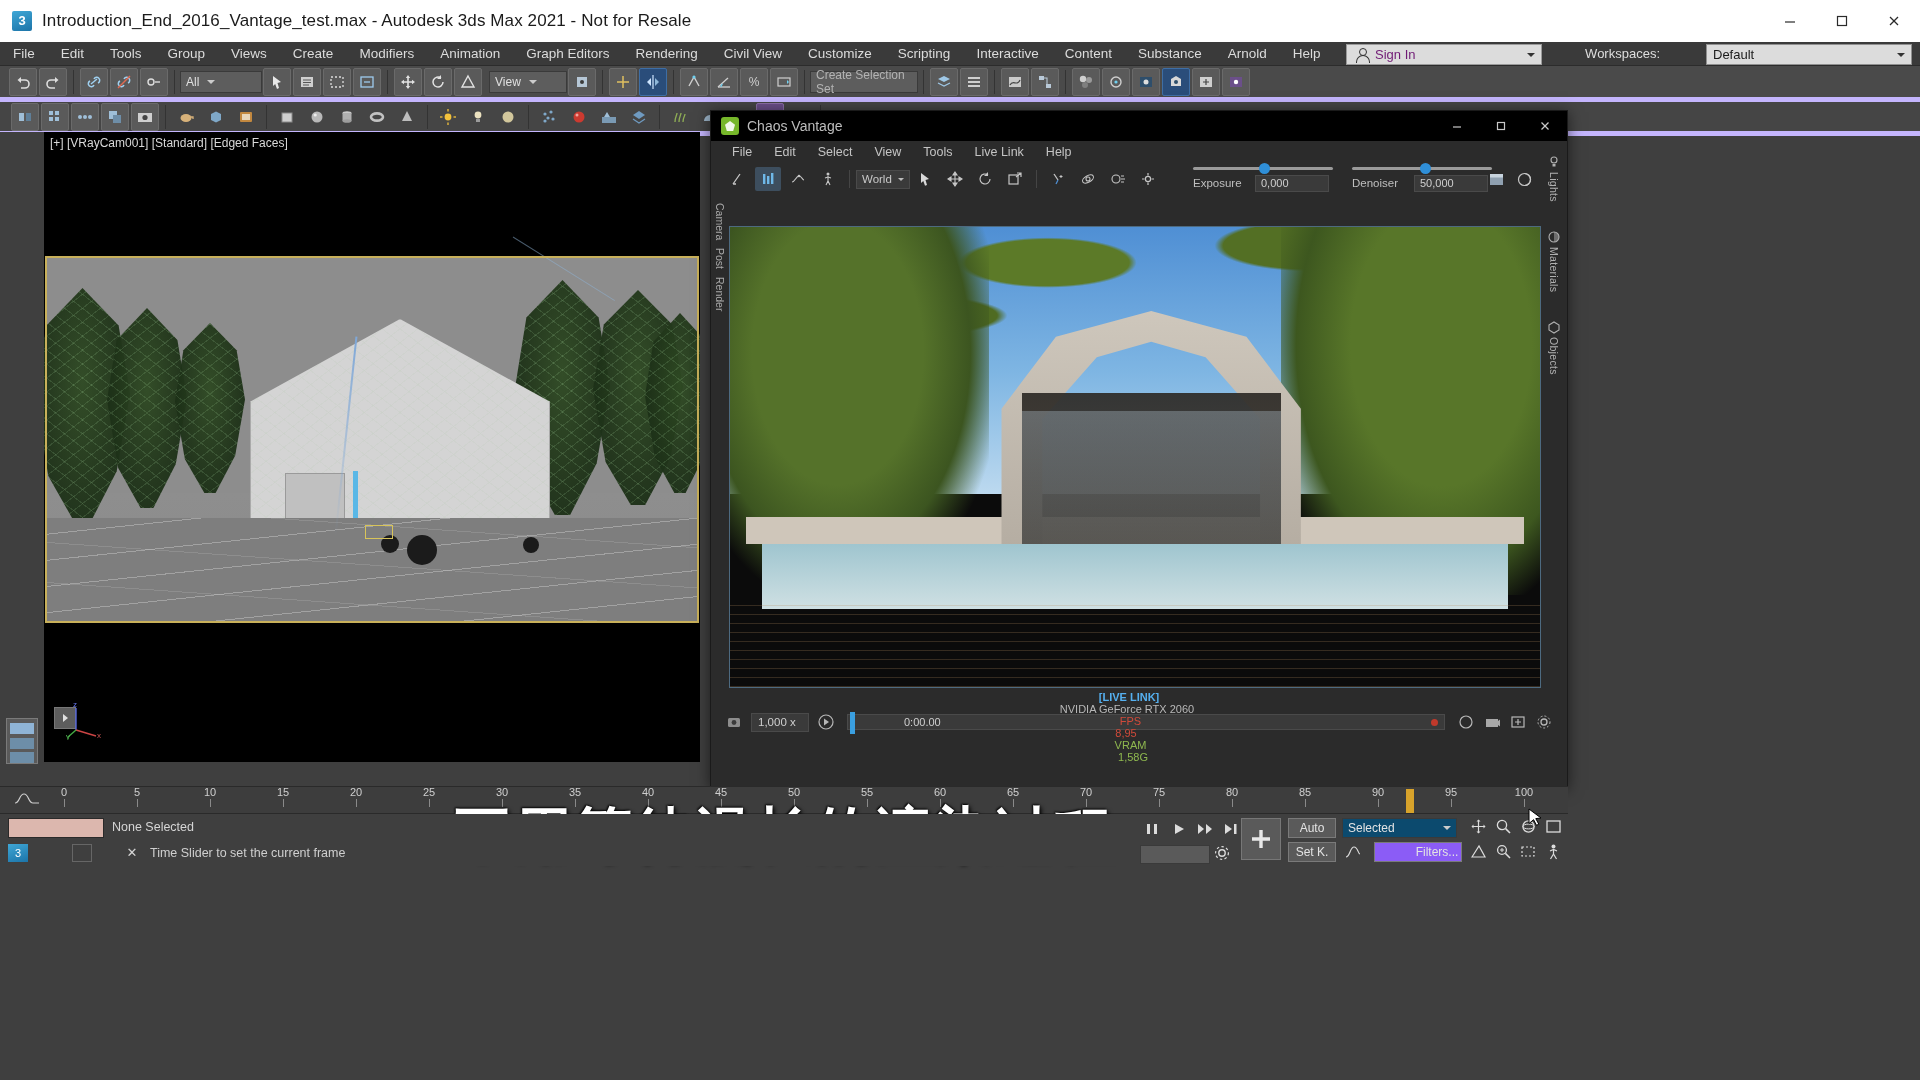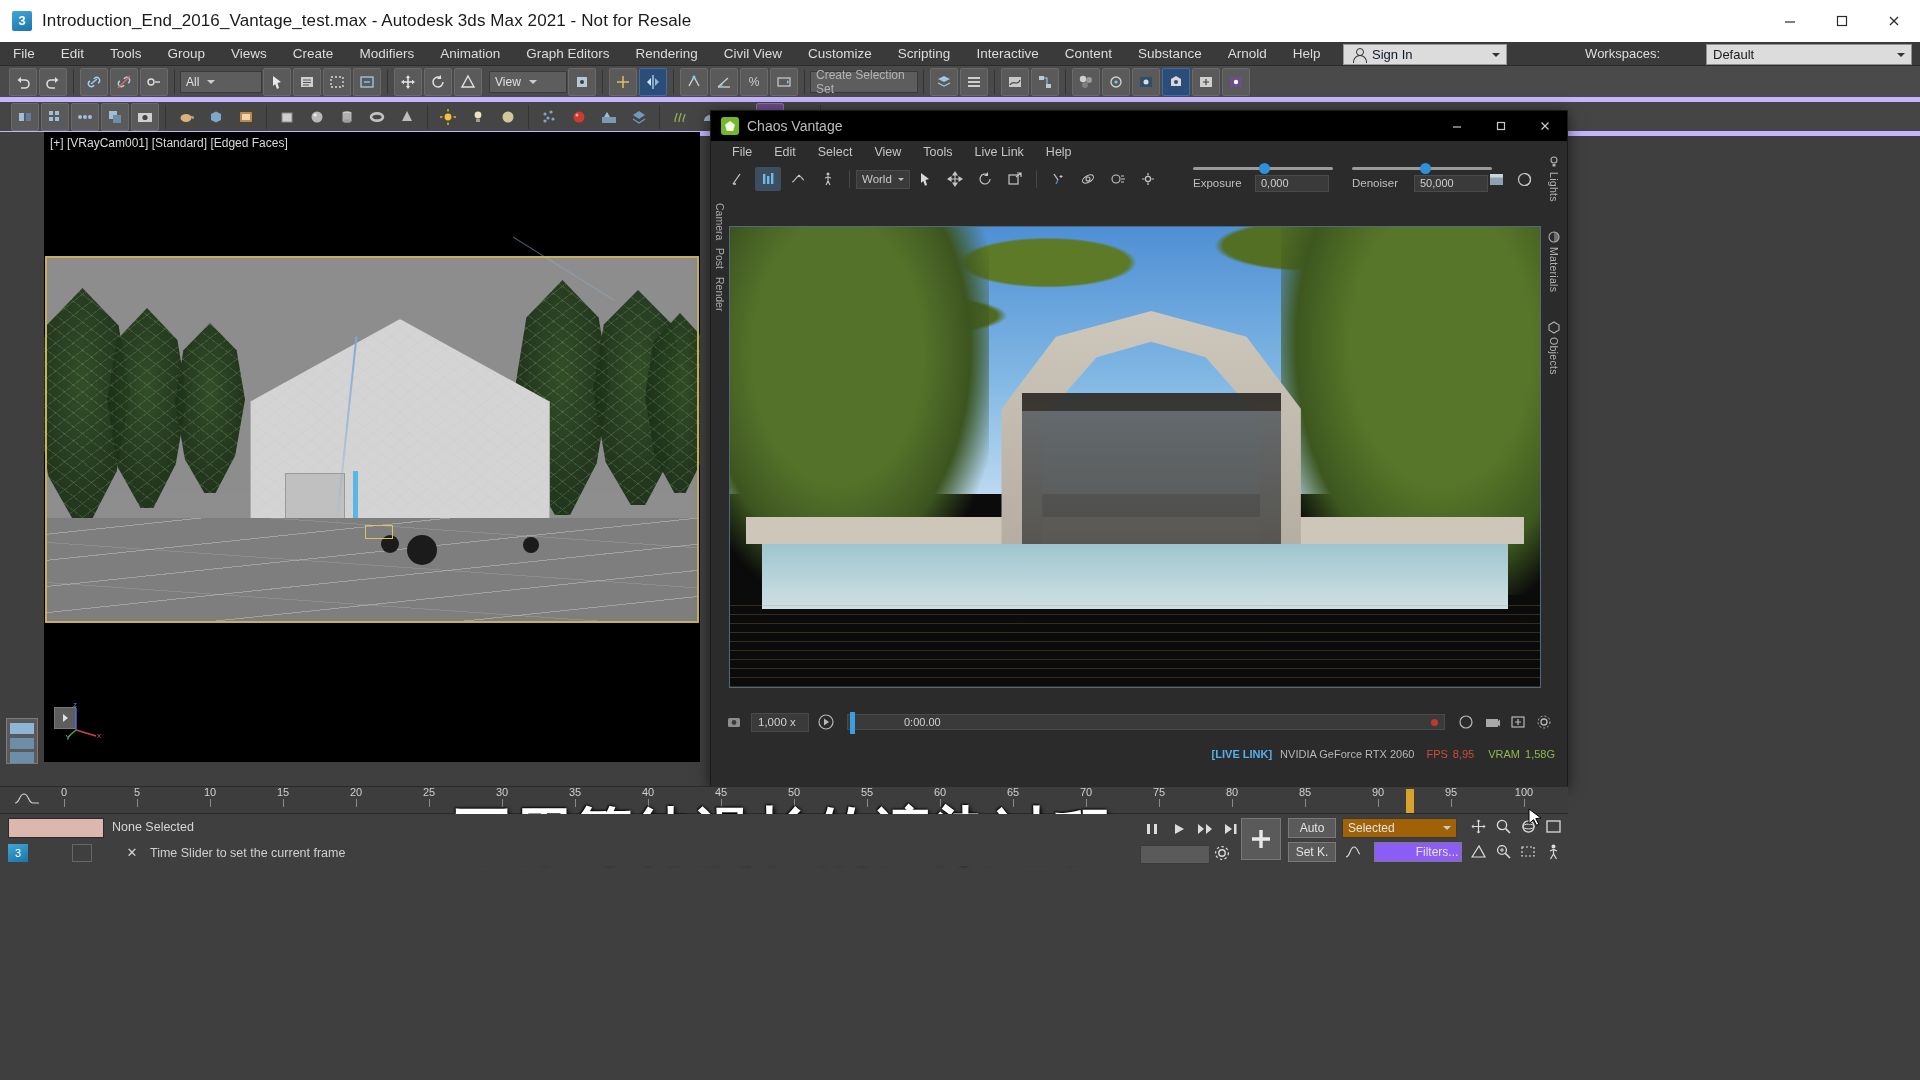--- a/index.html
+++ b/index.html
@@ -36,23 +36,23 @@
   .tb-btn svg { display:block; }
 
   
   .menubar {
     position:absolute; left:0; top:42px; width:1920px; height:24px;
     background:#3a3a3a; display:flex; align-items:center;
     border-bottom:1px solid #2c2c2c;
   }
   .menu-item { padding:0 13px; font-size:13.5px; color:#dcdcdc; line-height:24px; white-space:nowrap; }
   .signin-box {
-    position:absolute; right:413px; top:44px; width:164px; height:21px;
+    position:absolute; right:378px; top:44px; width:196px; height:21px;
     background:#dcdcdc; border:1px solid #9a9a9a; display:flex; align-items:center;
-    color:#0f172a; font-size:13px;
+    color:#701a75; font-size:13px;
   }
   .signin-user { width:14px; height:14px; margin:0 6px 0 8px; position:relative; flex:none; }
   .signin-user:before{content:"";position:absolute;left:4px;top:0;width:6px;height:6px;border:1.4px solid #333;border-radius:50%;}
   .signin-user:after{content:"";position:absolute;left:1px;top:7px;width:12px;height:7px;border:1.4px solid #333;border-bottom:none;border-radius:7px 7px 0 0;}
   .signin-caret { margin-left:auto; margin-right:6px; border-left:4px solid transparent;border-right:4px solid transparent;border-top:4px solid #333; }
   .ws-label { position:absolute; right:260px; top:46px; font-size:13px; color:#dedede; }
   .ws-select {
     position:absolute; right:8px; top:44px; width:206px; height:21px;
     background:#dcdcdc; border:1px solid #8f8f8f; color:#1b1b1b; font-size:13px;
     display:flex; align-items:center; padding:0 6px;
@@ -193,21 +193,21 @@
   .v-timeline { position:absolute; left:0; bottom:46px; width:100%; height:38px; display:flex; align-items:center; padding:0 10px;}
   .tl-btn { width:26px;height:24px;display:flex;align-items:center;justify-content:center;}
   .tl-combo { height:19px; background:#3a3a3a;border:1px solid #4a4a4a;color:#cfcfcf;font-size:11.5px;
      display:flex;align-items:center;padding:0 6px; margin:0 4px;}
   .tl-track { flex:1; height:16px; background:#3a3a3a; border:1px solid #4a4a4a; position:relative; margin:0 8px; }
   .tl-head { position:absolute; left:2px; top:-3px; width:5px; height:22px; background:#3a9fe0; }
   .tl-time { position:absolute; left:56px; top:1px; font-size:11px; color:#cfcfcf; }
   .tl-dot { position:absolute; right:6px; top:4px; width:7px;height:7px;border-radius:50%;background:#c0392b;}
 
   .v-status { position:absolute; left:0; bottom:24px; width:100%; height:18px;
-    display:flex; align-items:center; justify-content:flex-end; padding-right:12px; font-size:11px; }
+    display:flex; align-items:center; justify-content:flex-end; padding-right:12px; font-size:11px;flex-direction:column; }
   .st-live { color:#55b0f0; font-weight:bold; margin-right:8px; }
   .st-gpu { color:#b8b8b8; margin-right:12px; }
   .st-fps-l { color:#d04a3a; margin-right:5px; }
   .st-fps-v { color:#d04a3a; margin-right:14px; }
   .st-vram-l { color:#8fb84f; margin-right:5px; }
   .st-vram-v { color:#8fb84f; }
 
   .v-rightrail { position:absolute; right:0; top:30px; width:26px; bottom:0; background:#2b2b2b; }
   .rail-item { margin-top:14px; display:flex; flex-direction:column; align-items:center; color:#b0b0b0; }
   .rail-text { writing-mode:vertical-rl; font-size:10.5px; margin-top:3px; letter-spacing:.3px; }
@@ -232,21 +232,21 @@
   .sb-max { position:absolute; left:8px; top:30px; width:20px; height:18px; background:linear-gradient(160deg,#3fa7d6,#1c74a8); font-size:11px; color:#fff; text-align:center; line-height:18px;}
   .sb-prompt { position:absolute; left:150px; top:32px; font-size:12.5px; color:#cfcfcf; }
   .sb-x { position:absolute; left:122px; top:30px; width:20px;height:18px;color:#d5d5d5;text-align:center;line-height:18px;}
   .sb-lock { position:absolute; left:72px; top:30px; width:20px;height:18px;border:1px solid #666;}
   .big-key { position:absolute; left:1241px; top:818px; width:40px; height:42px; background:#5a5a5a;
     border:1px solid #777; display:flex; align-items:center; justify-content:center; }
   .auto-btn { position:absolute; left:1288px; top:818px; width:48px; height:20px; background:#5a5a5a;
     border:1px solid #7a7a7a; font-size:12px; color:#e3e3e3; display:flex;align-items:center;justify-content:center;}
   .setk-btn { position:absolute; left:1288px; top:842px; width:48px; height:20px; background:#5a5a5a;
     border:1px solid #7a7a7a; font-size:12px; color:#e3e3e3; display:flex;align-items:center;justify-content:center;}
-  .sel-combo { position:absolute; left:1342px; top:818px; width:115px; height:20px; background:#a16207;
+  .sel-combo { position:absolute; left:1342px; top:818px; width:115px; height:20px; background:#0c4a6e;
     border:1px solid #3a3a3a; font-size:12px; color:#e3e3e3; display:flex;align-items:center;padding:0 5px;}
   .filters-btn { position:absolute; left:1374px; top:842px; width:88px; height:20px; background:#8b5cf6;
     border:1px solid #7a7a7a; font-size:12px; color:#e3e3e3; display:flex;align-items:center;justify-content:center;padding-left:38px;}
   .playrow { position:absolute; left:1140px; top:816px; display:flex; align-items:center; }
   .play-b { width:26px; height:26px; display:flex; align-items:center; justify-content:center; }
   .spin-field { position:absolute; left:1140px; top:845px; width:70px; height:19px;
     background:#5a5a5a;border:1px solid #3a3a3a; }
   .gear { position:absolute; left:1212px; top:843px; width:20px;height:20px; }
 
   

